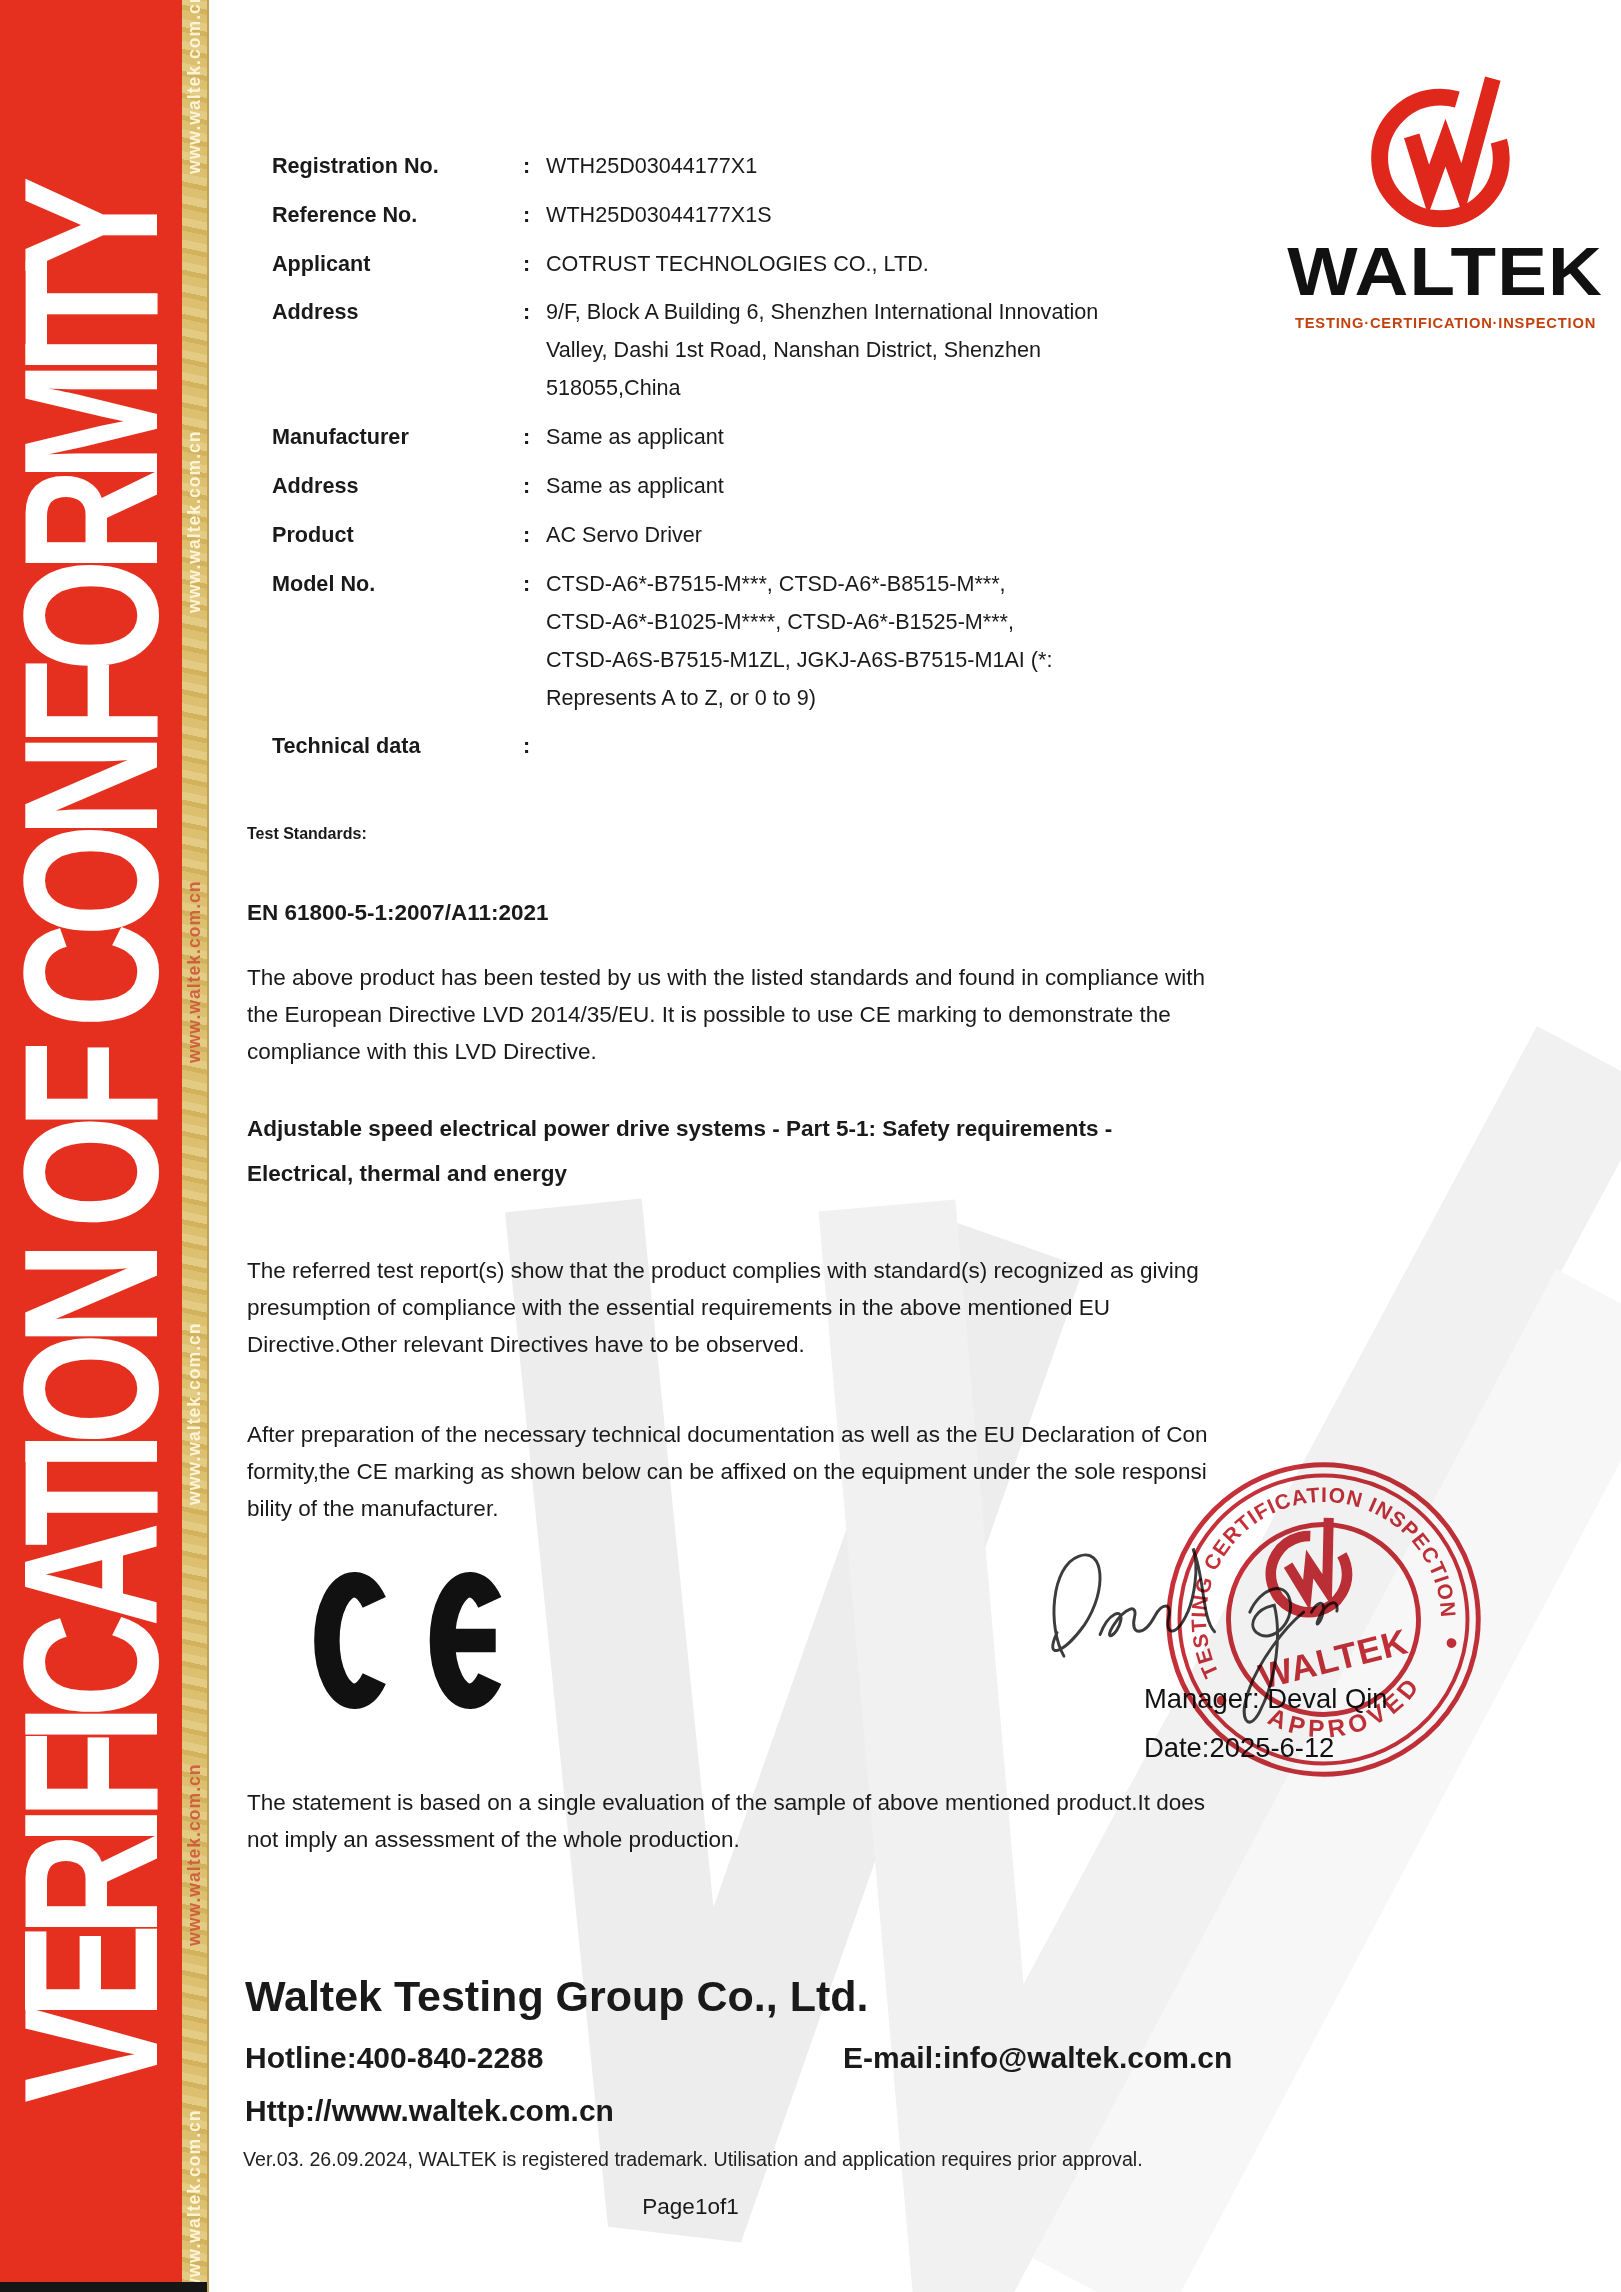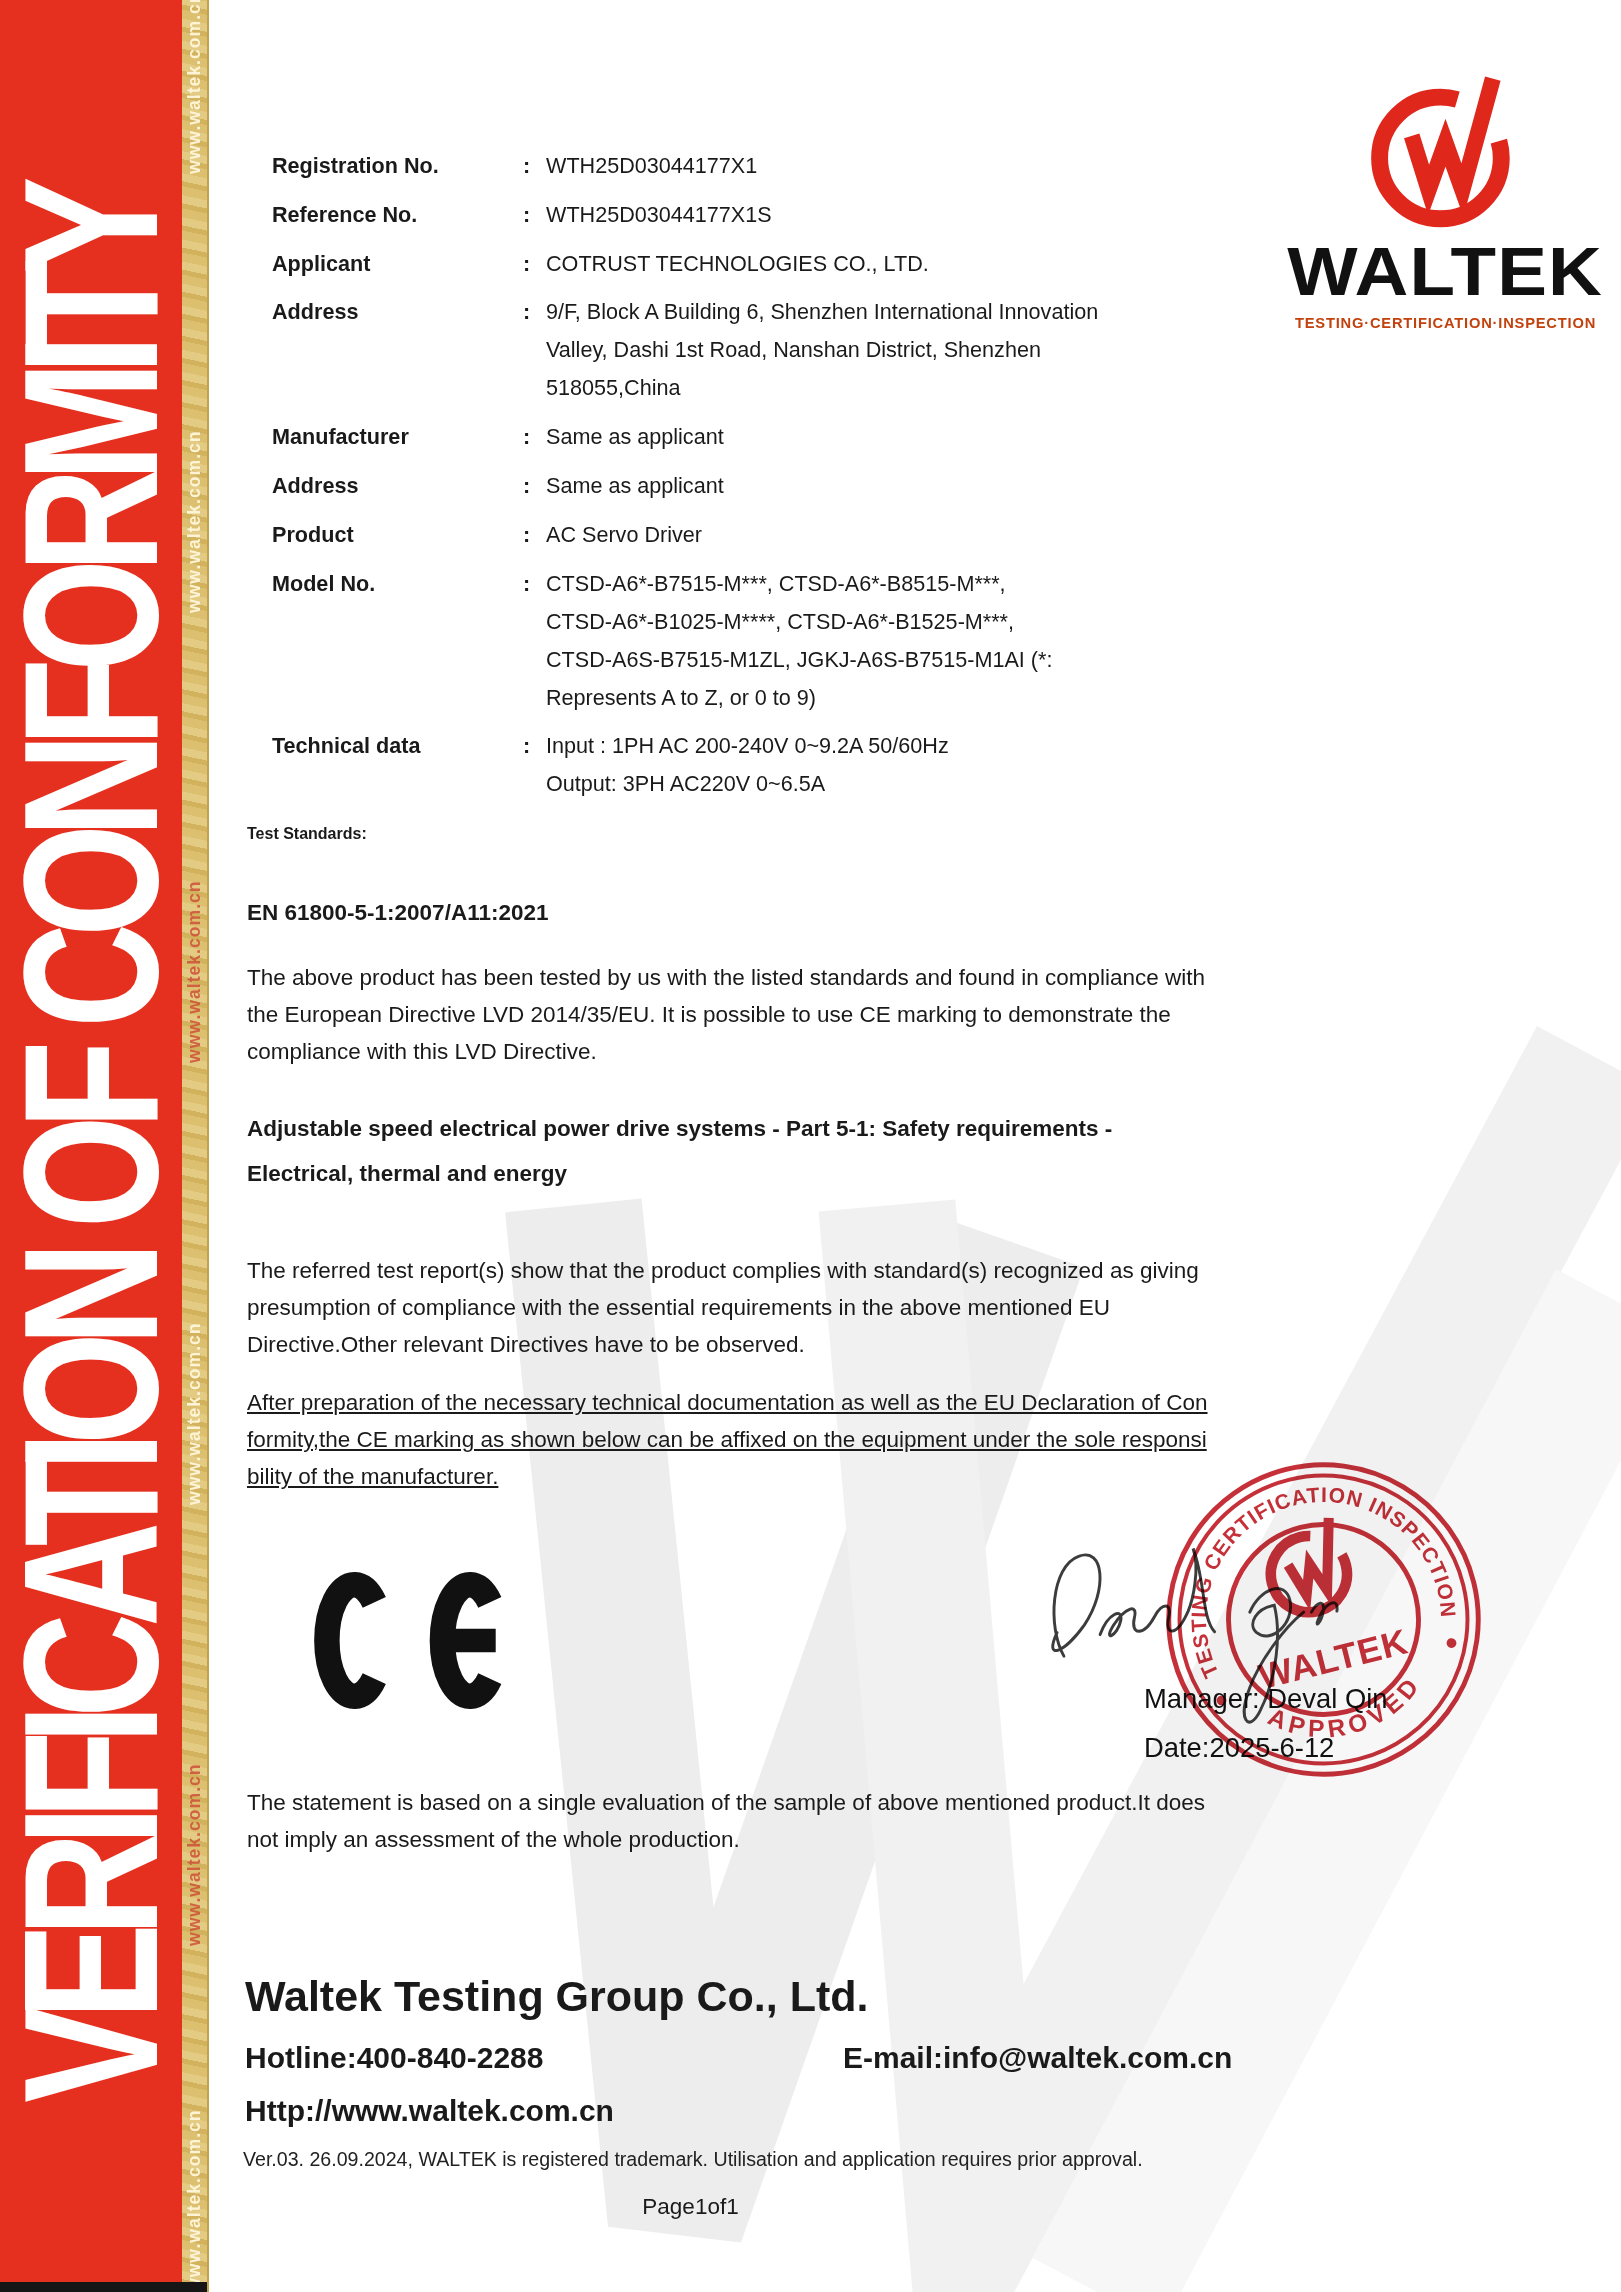--- a/index.html
+++ b/index.html
@@ -138,35 +138,33 @@
 
     <div class="flabel">Model No.</div>
     <div class="fsep">:</div>
     <div class="fvalue">CTSD-A6*-B7515-M***, CTSD-A6*-B8515-M***,
 CTSD-A6*-B1025-M****, CTSD-A6*-B1525-M***,
 CTSD-A6S-B7515-M1ZL, JGKJ-A6S-B7515-M1AI (*:
 Represents A to Z, or 0 to 9)</div>
 
     <div class="flabel">Technical data</div>
     <div class="fsep">:</div>
-    <div class="fvalue">Input : 1PH AC 200-240V 0~9.2A 50/60Hz
-Output: 3PH AC220V 0~6.5A</div>
   </div>
 
   <div class="abs h-bold" style="left:247px; top:825px;">Test Standards:</div>
   <div class="abs h-bold" style="left:247px; top:900px; font-size:22.5px;">EN 61800-5-1:2007/A11:2021</div>
   <div class="abs para" style="left:247px; top:959px;">The above product has been tested by us with the listed standards and found in compliance with
 the European Directive LVD 2014/35/EU. It is possible to use CE marking to demonstrate the
 compliance with this LVD Directive.</div>
   <div class="abs para-b" style="left:247px; top:1106px;">Adjustable speed electrical power drive systems - Part 5-1: Safety requirements -
 Electrical, thermal and energy</div>
   <div class="abs para" style="left:247px; top:1252px;">The referred test report(s) show that the product complies with standard(s) recognized as giving
 presumption of compliance with the essential requirements in the above mentioned EU
 Directive.Other relevant Directives have to be observed.</div>
-  <div class="abs para" style="left:247px; top:1384px;text-decoration:underline;">After preparation of the necessary technical documentation as well as the EU Declaration of Con
+  <div class="abs para" style="left:247px; top:1416px;">After preparation of the necessary technical documentation as well as the EU Declaration of Con
 formity,the CE marking as shown below can be affixed on the equipment under the sole responsi
 bility of the manufacturer.</div>
 
   <svg class="ce-svg" viewBox="0 0 240 175">
     <path d="M 82,49 A 28,57 0 1 0 82,127" fill="none" stroke="#111" stroke-width="26"></path>
     <path d="M 200,49 A 28,57 0 1 0 200,127" fill="none" stroke="#111" stroke-width="26"></path>
     <path d="M 152,88 H 206" fill="none" stroke="#111" stroke-width="24"></path>
   </svg>
 
   <svg class="sig-svg" viewBox="1020 1510 400 280">

